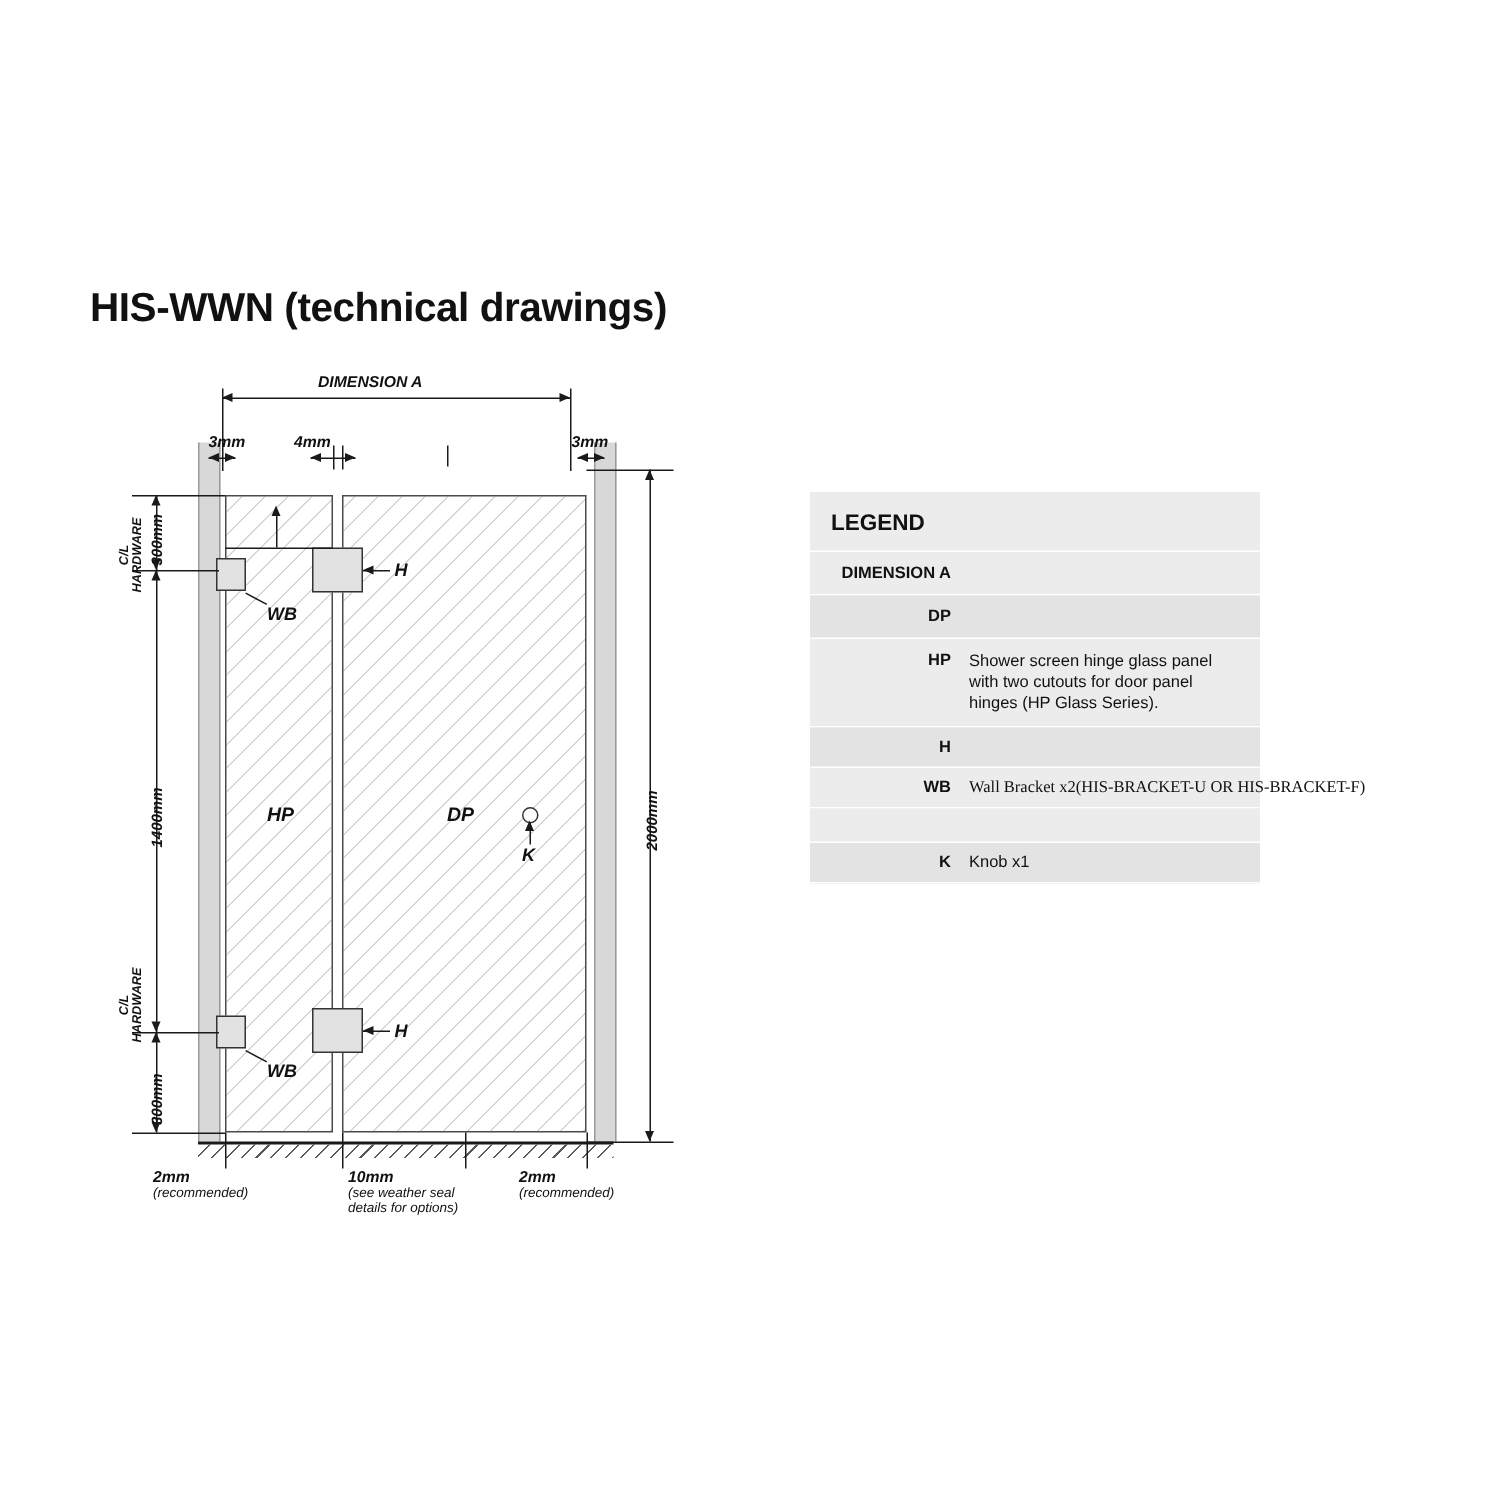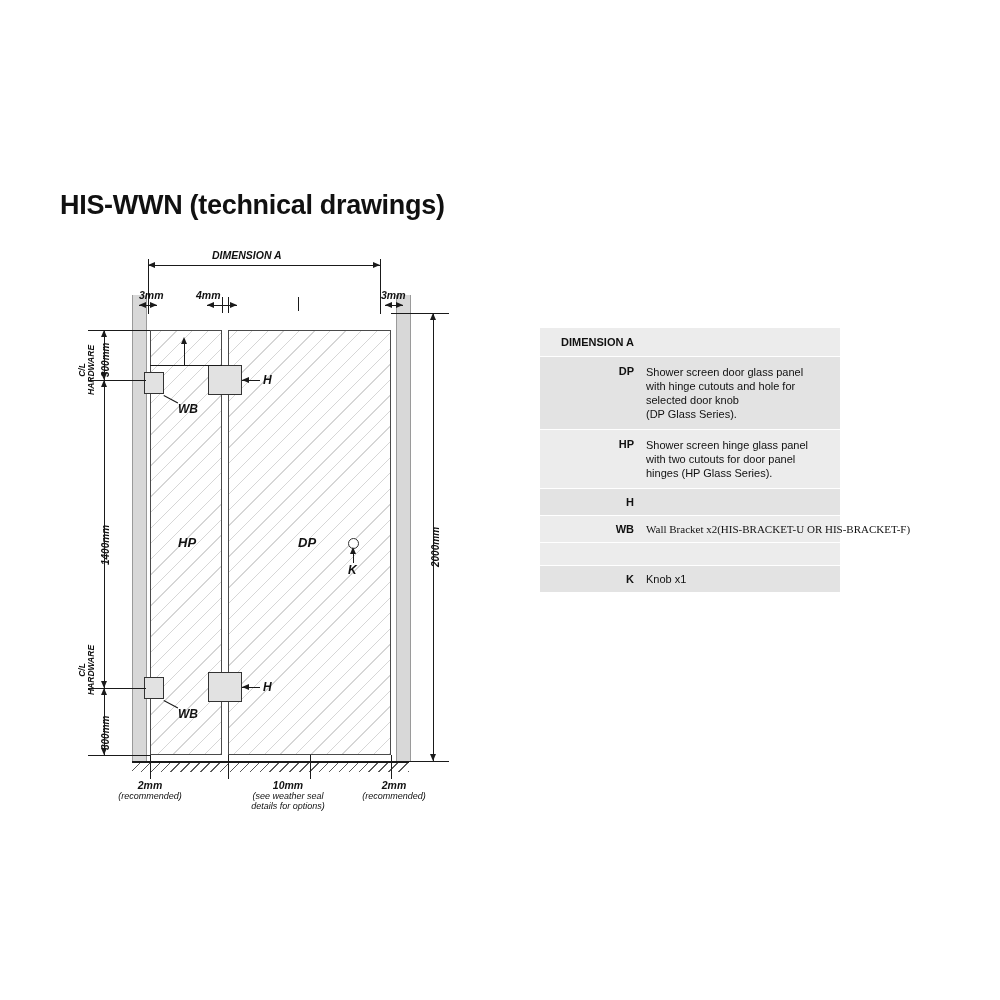--- a/index.html
+++ b/index.html
@@ -110,21 +110,21 @@
     transform: rotate(-90deg);
     text-align: center;
     line-height: 9px;
   }
 
   .note {
     position: absolute;
     font-size: 9px;
     font-style: italic;
     color: #111;
-    text-align: center;
+    text-align: left;
     line-height: 10px;
   }
   .note b { font-size: 10.5px; font-weight: bold; font-style: italic; }
 
   
   .hinge {
     position: absolute;
     background: #e2e2e2;
     border: 1.3px solid #333;
     box-sizing: border-box;
@@ -335,31 +335,28 @@
 details for options)</span>
   </div>
   <div class="note" style="left:286px; top:535px; width:96px;">
     <b>2mm</b><br>
     <span>(recommended)</span>
   </div>
 
 </div>
 
 <div id="legend">
+  <div class="lg-title">LEGEND</div>
 
   <div class="lg-row">
     <div class="lg-key">DIMENSION A</div>
   </div>
 
   <div class="lg-row alt">
     <div class="lg-key">DP</div>
-    <div class="lg-val">Shower screen door glass panel
-with hinge cutouts and hole for
-selected door knob
-(DP Glass Series).</div>
   </div>
 
   <div class="lg-row">
     <div class="lg-key">HP</div>
     <div class="lg-val">Shower screen hinge glass panel
 with two cutouts for door panel
 hinges (HP Glass Series).</div>
   </div>
 
   <div class="lg-row alt center">

